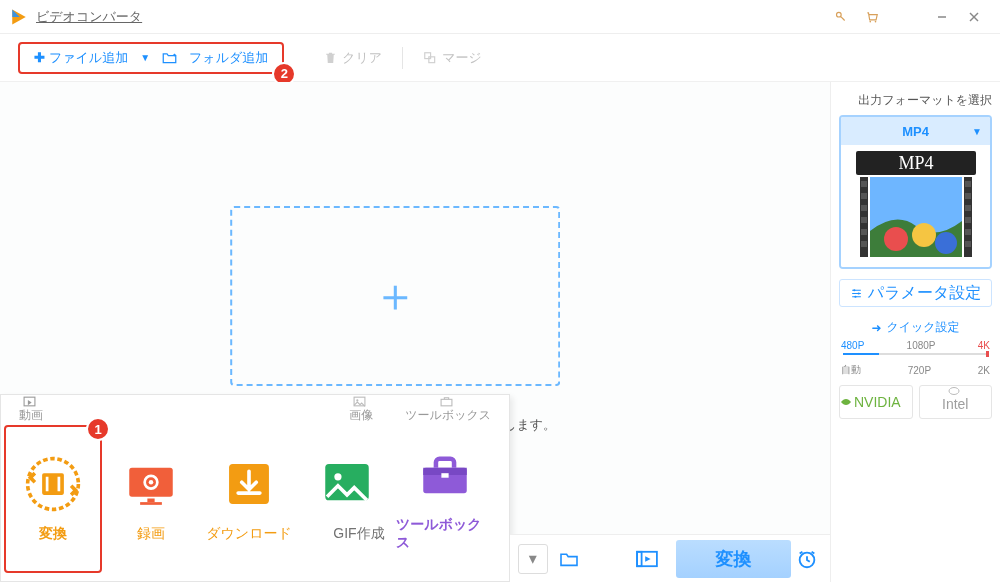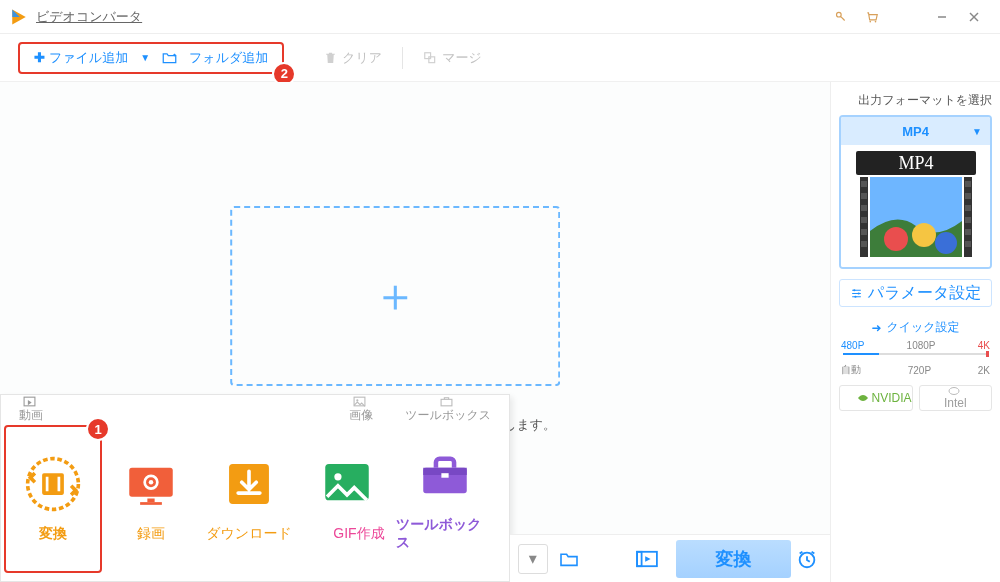--- a/index.html
+++ b/index.html
@@ -35,34 +35,34 @@
     .rp-param { margin-top: 10px; border: 1px solid #cce4ff; height: 28px; display: flex; align-items: center; justify-content: center; color: #1e90ff; font-size: 16px; cursor: pointer; border-radius: 3px; }
     .rp-param svg { margin-right: 5px; }
     .rp-quick-title { margin-top: 12px; color: #1e90ff; font-size: 12px; display: flex; align-items: center; justify-content: center; }
     .rp-quick-title .arrow { margin-right: 5px; }
     .rp-slider-row { display: flex; justify-content: space-between; align-items: center; font-size: 10px; color: #888; margin-top: 4px; padding: 0 2px; }
     .rp-slider-line { height: 2px; background: linear-gradient(90deg,#1e90ff 0%,#1e90ff 25%,#ddd 25%); margin: 2px 4px 0 4px; position: relative; }
     .rp-slider-line.red::after { content:""; position:absolute; right:-1px; top:-2px; width:3px; height:6px; background:#e94e4e; }
     .rp-video-card { border: 1px solid #cce4ff; height: 28px; display: flex; align-items: center; justify-content: center; color: #1e90ff; font-size: 11px; margin-top: 12px; border-radius: 3px; cursor: pointer; }
     .rp-video-card svg { margin-right: 5px; }
     .rp-brand-row { display:flex; gap:6px; margin-top:8px; }
-    .rp-brand { flex:1; height:26px; border:1px solid #e5e5e5; border-radius:3px; display:flex; align-items:center; justify-content:flex-end; font-size:12px; }
+    .rp-brand { flex:1; height:34px; border:1px solid #e5e5e5; border-radius:3px; display:flex; align-items:center; justify-content:flex-start; font-size:14px; }
     .rp-brand.nvidia { color:#6db33f; }
     .rp-brand.intel { color:#9e9e9e;flex-direction:column; }
     .bottom-tools { position: absolute; left: 0; bottom: 0; width: 510px; height: 188px; background: #fff; border: 1px solid #e5e5e5; box-shadow: 3px 3px 6px rgba(0,0,0,0.08); }
     .bt-tabs { display: flex; align-items: center; height: 30px; padding: 0 18px; gap: 8px; color: #999; font-size: 12px; }
     .bt-tab { display: flex; align-items: center; margin-right: 28px; cursor: pointer; flex-direction: column; }
     .bt-tab svg { margin-right: 4px; }
     .bt-grid { display: flex; height: 148px; padding: 0 3px 5px 3px; gap: 0; }
     .bt-card { width: 98px; height: 148px; display: flex; flex-direction: column; align-items: center; justify-content: center; cursor: pointer; position: relative; }
     .bt-card.active { border: 2px solid #e6392a; border-radius: 4px; }
     .bt-card .label { font-size: 14px; margin-top: 12px; }
     .bt-card.active .label { color: #f39c12; font-weight: 600; }
     .bt-card .label.orange { color: #f39c12; }
-    .bt-card .label.green { color: #ec4899; margin-left: 24px; }
+    .bt-card .label.green { color: #737373; margin-left: 24px; }
     .bt-card .label.purple { color: #8e5ad8; font-weight: 600; }
     .annot-badge-1 { position: absolute; top: -10px; right: -10px; width: 24px; height: 24px; background: #e6392a; color: #fff; border: 2px solid #fff; border-radius: 50%; font-weight: 700; font-size: 13px; display: flex; align-items: center; justify-content: center; }
     .bottom-bar { position: absolute; bottom: 0; left: 510px; right: 0; height: 48px; background: #fff; border-top: 1px solid #eee; display: flex; align-items: center; padding: 0 8px; }
     .bb-btn { height: 30px; min-width: 42px; display:flex; align-items:center; justify-content:center; margin-right:8px; cursor:pointer; color:#1e90ff; border:1px solid transparent; border-radius:4px; }
     .bb-dropdown { height:30px; width:38px; border:1px solid #ddd; display:flex; align-items:center; justify-content:center; color:#888; cursor:pointer; border-radius:3px; }
     .bb-convert { margin-left: auto; width: 150px; height: 38px; background: linear-gradient(#baddff,#a4d1ff); display:flex; align-items:center; justify-content:center; color:#1e90ff; font-weight:700; font-size:18px; cursor:pointer; border-radius:3px; }
     .bb-clock { width:40px; display:flex; align-items:center; justify-content:center; cursor:pointer; color:#1e90ff; }
   </style>
 </head>
 <body>

